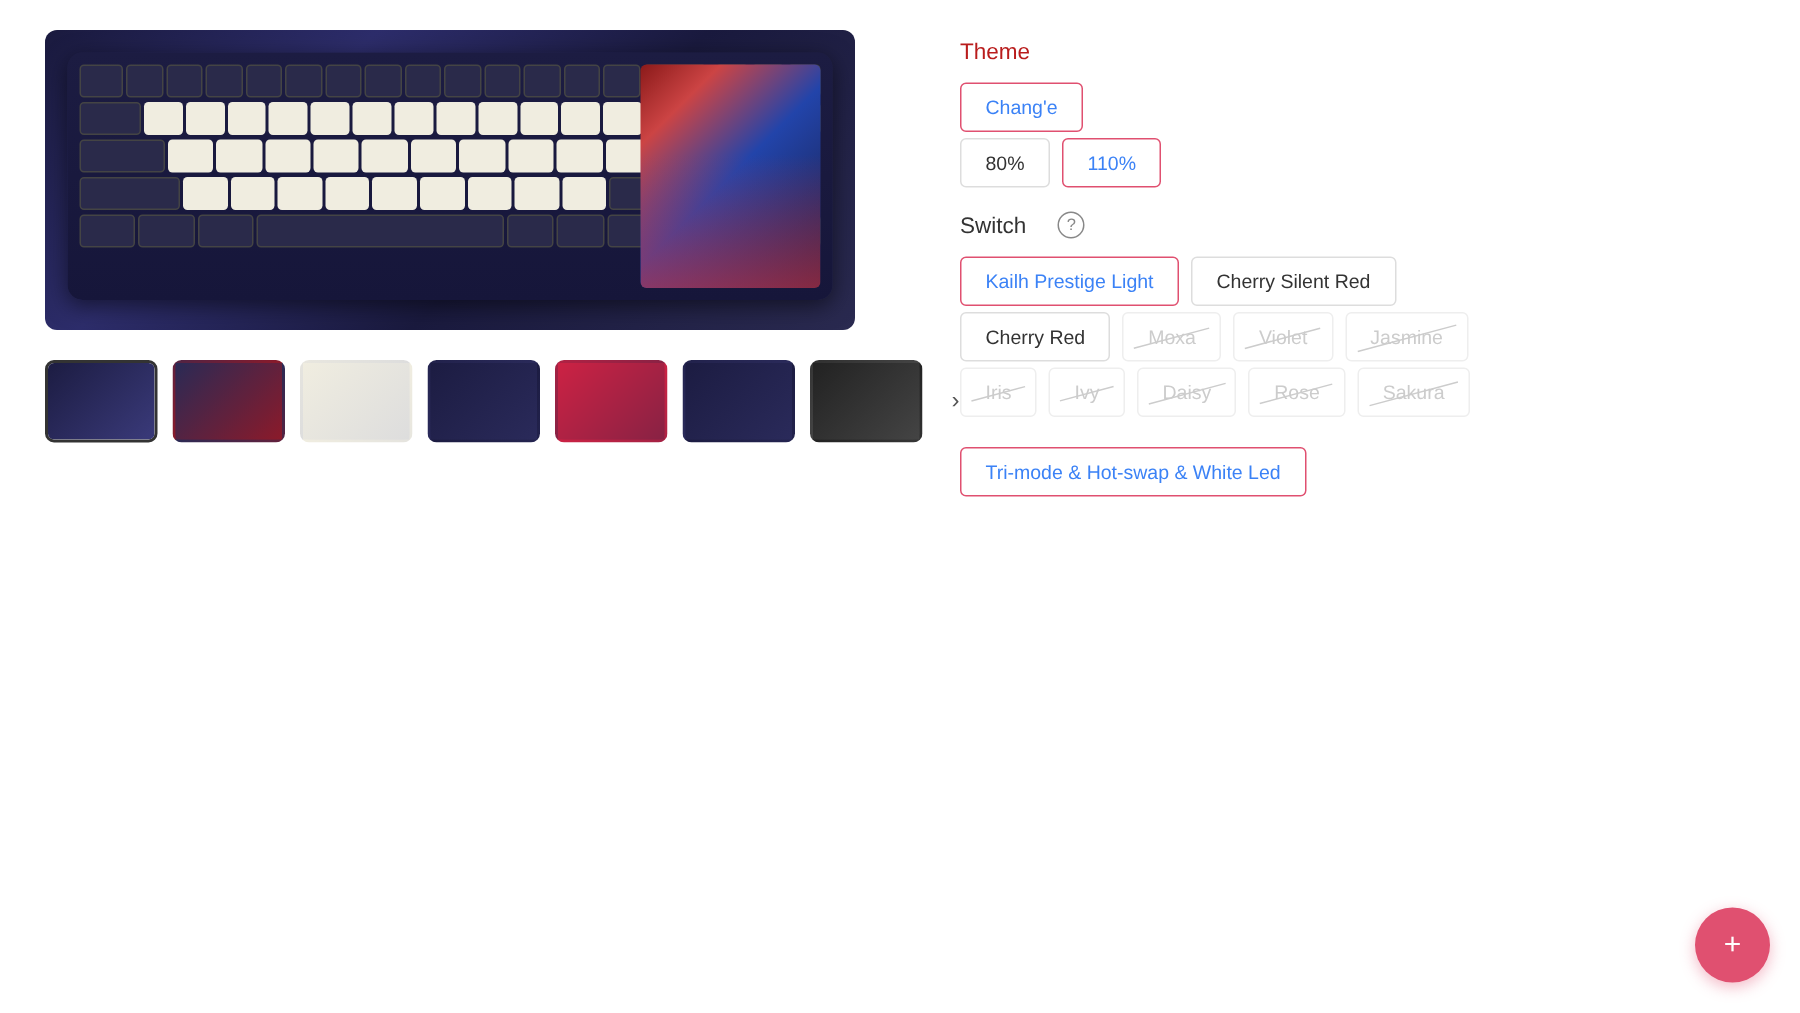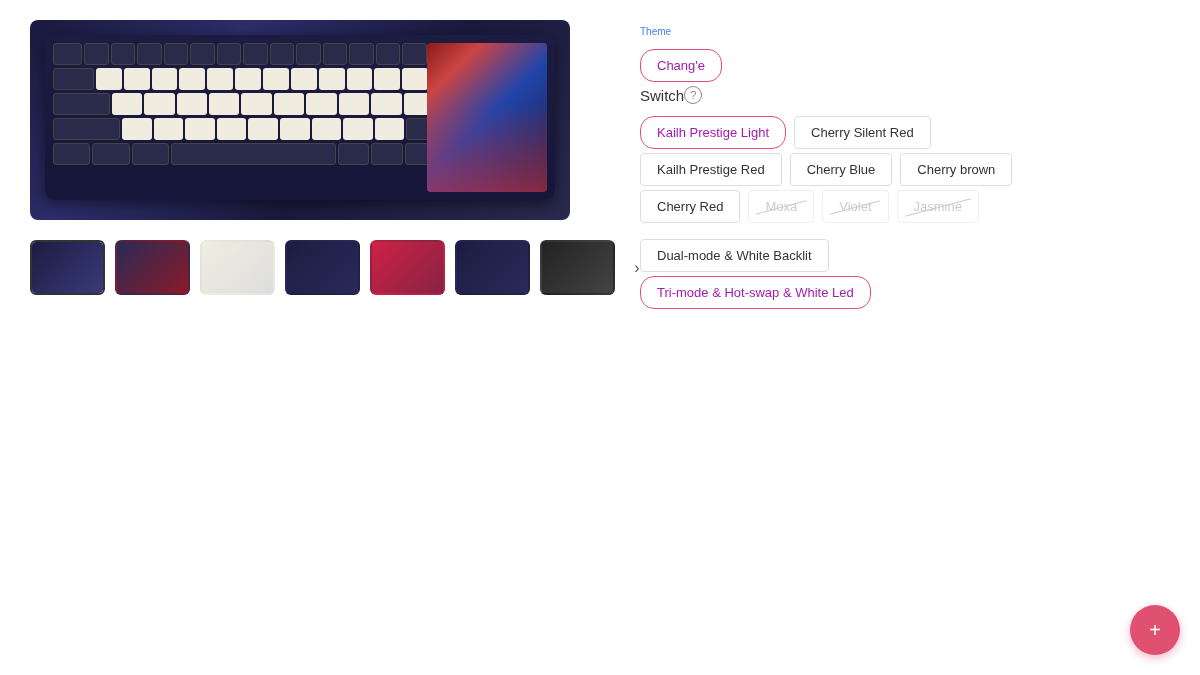--- a/index.html
+++ b/index.html
@@ -134,23 +134,23 @@
       flex-shrink: 0;
     }
 
     
     .right-panel {
       width: 580px;
       padding: 10px 30px 20px 20px;
       overflow-y: auto;
     }
     .section-label {
-      font-size: 10px;
+      font-size: 15px;
       font-weight: 500;
-      color: #3b82f6;
+      color: #b91c1c;
       margin-bottom: 12px;
       margin-top: 16px;
     }
     .options-row {
       display: flex;
       flex-wrap: wrap;
       gap: 8px;
       margin-bottom: 4px;
     }
     .option-btn {
@@ -159,46 +159,45 @@
       border-radius: 4px;
       background: #fff;
       cursor: pointer;
       font-size: 13px;
       color: #333;
       white-space: nowrap;
       transition: all 0.15s;
     }
     .option-btn.selected {
       border-color: #e05070;
-      color: #a21caf;
+      color: #3b82f6;
       background: #fff;
-      border-radius: 14px;
     }
     .option-btn.disabled {
       color: #ccc;
       border-color: #eee;
       cursor: not-allowed;
       position: relative;
     }
     .option-btn.disabled::after {
       content: '';
       position: absolute;
       top: 50%;
       left: 6px;
       right: 6px;
       height: 1px;
       background: #ccc;
       transform: rotate(-15deg);
     }
     .switch-header {
       display: flex;
       align-items: center;
-      gap: 0;
+      gap: 21px;
       margin-bottom: 12px;
-      margin-top: 4px;
+      margin-top: 16px;
     }
     .switch-title {
       font-size: 15px;
       font-weight: 500;
       color: #333;
     }
     .help-icon {
       width: 18px;
       height: 18px;
       border: 1.5px solid #888;
@@ -359,48 +358,53 @@
     </div>
   </div>
 
   <div class="right-panel">
 
     <div class="section-label">Theme</div>
     <div class="options-row">
       <button class="option-btn selected">Chang'e</button>
     </div>
 
+    <div class="options-row">
+      <button class="option-btn">80%</button>
+      <button class="option-btn selected">110%</button>
+    </div>
 
     <div class="switch-header">
       <span class="switch-title">Switch</span>
       <div class="help-icon">?</div>
     </div>
 
     <div class="options-row">
       <button class="option-btn selected">Kailh Prestige Light</button>
       <button class="option-btn">Cherry Silent Red</button>
     </div>
 
-    <div class="options-row">
-      <button class="option-btn">Kailh Prestige Red</button>
-      <button class="option-btn">Cherry Blue</button>
-      <button class="option-btn">Cherry brown</button>
-    </div>
 
     <div class="options-row">
       <button class="option-btn">Cherry Red</button>
       <button class="option-btn disabled">Moxa</button>
       <button class="option-btn disabled">Violet</button>
       <button class="option-btn disabled">Jasmine</button>
     </div>
 
+    <div class="options-row">
+      <button class="option-btn disabled">Iris</button>
+      <button class="option-btn disabled">Ivy</button>
+      <button class="option-btn disabled">Daisy</button>
+      <button class="option-btn disabled">Rose</button>
+      <button class="option-btn disabled">Sakura</button>
+    </div>
 
     <div class="connection-section">
       <div class="options-row">
-        <button class="option-btn">Dual-mode &amp; White Backlit</button>
       </div>
       <div class="options-row" style="margin-top: 4px;">
         <button class="option-btn selected">Tri-mode &amp; Hot-swap &amp; White Led</button>
       </div>
     </div>
 
   </div>
 </div>
 
 <div class="cart-btn">

